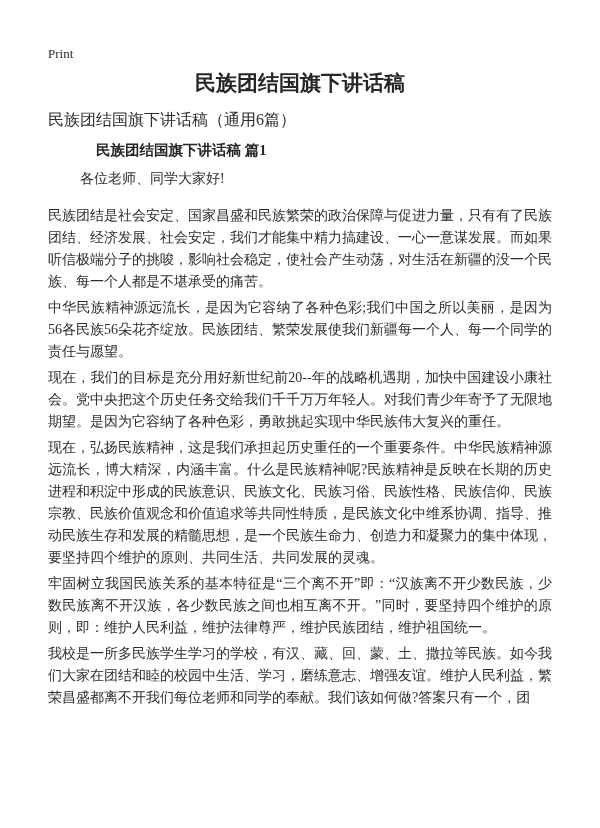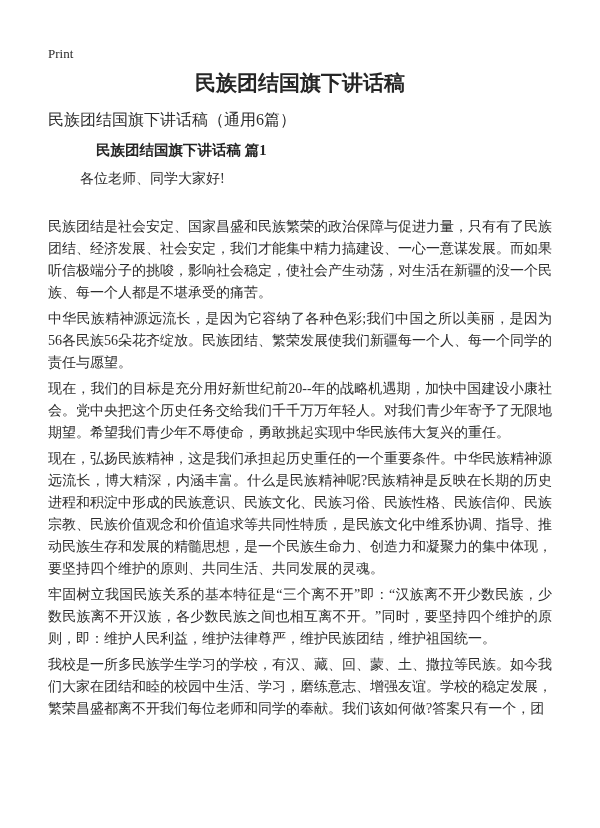--- a/index.html
+++ b/index.html
@@ -45,21 +45,21 @@
     font-weight: bold;
     color: #262626;
     margin-left: 48px;
   }
   .greeting {
     margin-top: 7px;
     font-size: 14px;
     line-height: 22px;
     margin-left: 32px;
   }
-  .body-text { margin-top: 26px; }
+  .body-text { margin-top: 15px; }
   .body-text p {
     font-size: 14px;
     line-height: 22px;
     text-align: justify;
     margin: 0 0 4px 0;
     color: #2d2d2d;
   }
 </style>
 </head>
 <body>
@@ -72,19 +72,19 @@
 
   <div class="doc-subtitle">民族团结国旗下讲话稿（通用6篇）</div>
 
   <h2 class="section-heading">民族团结国旗下讲话稿 篇1</h2>
 
   <div class="greeting">各位老师、同学大家好!</div>
 
   <div class="body-text">
     <p>民族团结是社会安定、国家昌盛和民族繁荣的政治保障与促进力量，只有有了民族团结、经济发展、社会安定，我们才能集中精力搞建设、一心一意谋发展。而如果听信极端分子的挑唆，影响社会稳定，使社会产生动荡，对生活在新疆的没一个民族、每一个人都是不堪承受的痛苦。</p>
     <p>中华民族精神源远流长，是因为它容纳了各种色彩;我们中国之所以美丽，是因为56各民族56朵花齐绽放。民族团结、繁荣发展使我们新疆每一个人、每一个同学的责任与愿望。</p>
-    <p>现在，我们的目标是充分用好新世纪前20--年的战略机遇期，加快中国建设小康社会。党中央把这个历史任务交给我们千千万万年轻人。对我们青少年寄予了无限地期望。希望我们青少年不辱使命，勇敢挑起实现中华民族伟大复兴的重任。</p>
+    <p>现在，我们的目标是充分用好新世纪前20--年的战略机遇期，加快中国建设小康社会。党中央把这个历史任务交给我们千千万万年轻人。对我们青少年寄予了无限地期望。是因为它容纳了各种色彩，勇敢挑起实现中华民族伟大复兴的重任。</p>
     <p>现在，弘扬民族精神，这是我们承担起历史重任的一个重要条件。中华民族精神源远流长，博大精深，内涵丰富。什么是民族精神呢?民族精神是反映在长期的历史进程和积淀中形成的民族意识、民族文化、民族习俗、民族性格、民族信仰、民族宗教、民族价值观念和价值追求等共同性特质，是民族文化中维系协调、指导、推动民族生存和发展的精髓思想，是一个民族生命力、创造力和凝聚力的集中体现，要坚持四个维护的原则、共同生活、共同发展的灵魂。</p>
     <p>牢固树立我国民族关系的基本特征是“三个离不开”即：“汉族离不开少数民族，少数民族离不开汉族，各少数民族之间也相互离不开。”同时，要坚持四个维护的原则，即：维护人民利益，维护法律尊严，维护民族团结，维护祖国统一。</p>
-    <p>我校是一所多民族学生学习的学校，有汉、藏、回、蒙、土、撒拉等民族。如今我们大家在团结和睦的校园中生活、学习，磨练意志、增强友谊。学校的稳定发展，繁荣昌盛都离不开我们每位老师和同学的奉献。我们该如何做?答案只有一个，团</p>
+    <p>我校是一所多民族学生学习的学校，有汉、藏、回、蒙、土、撒拉等民族。如今我们大家在团结和睦的校园中生活、学习，磨练意志、增强友谊。维护人民利益，繁荣昌盛都离不开我们每位老师和同学的奉献。我们该如何做?答案只有一个，团</p>
   </div>
 
 </div>
 
 </body></html>

